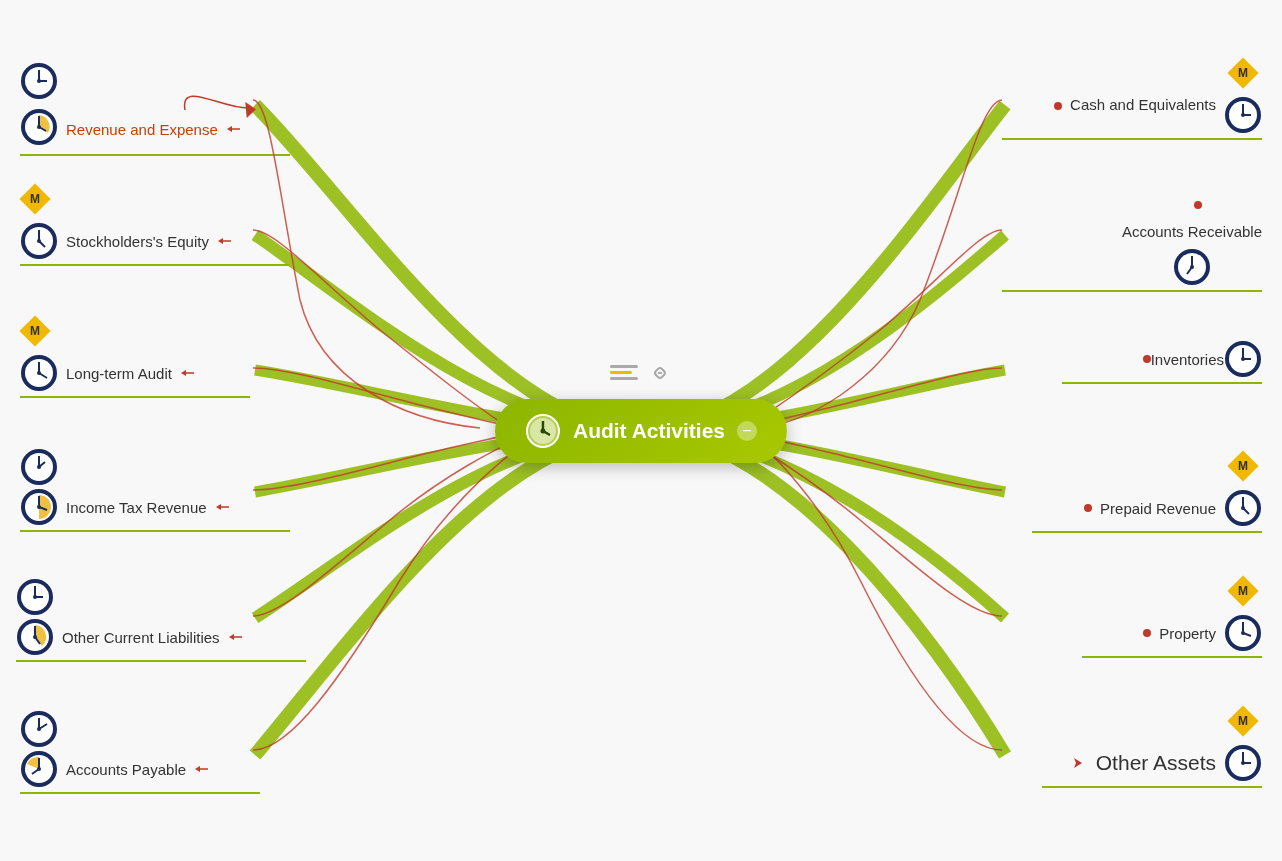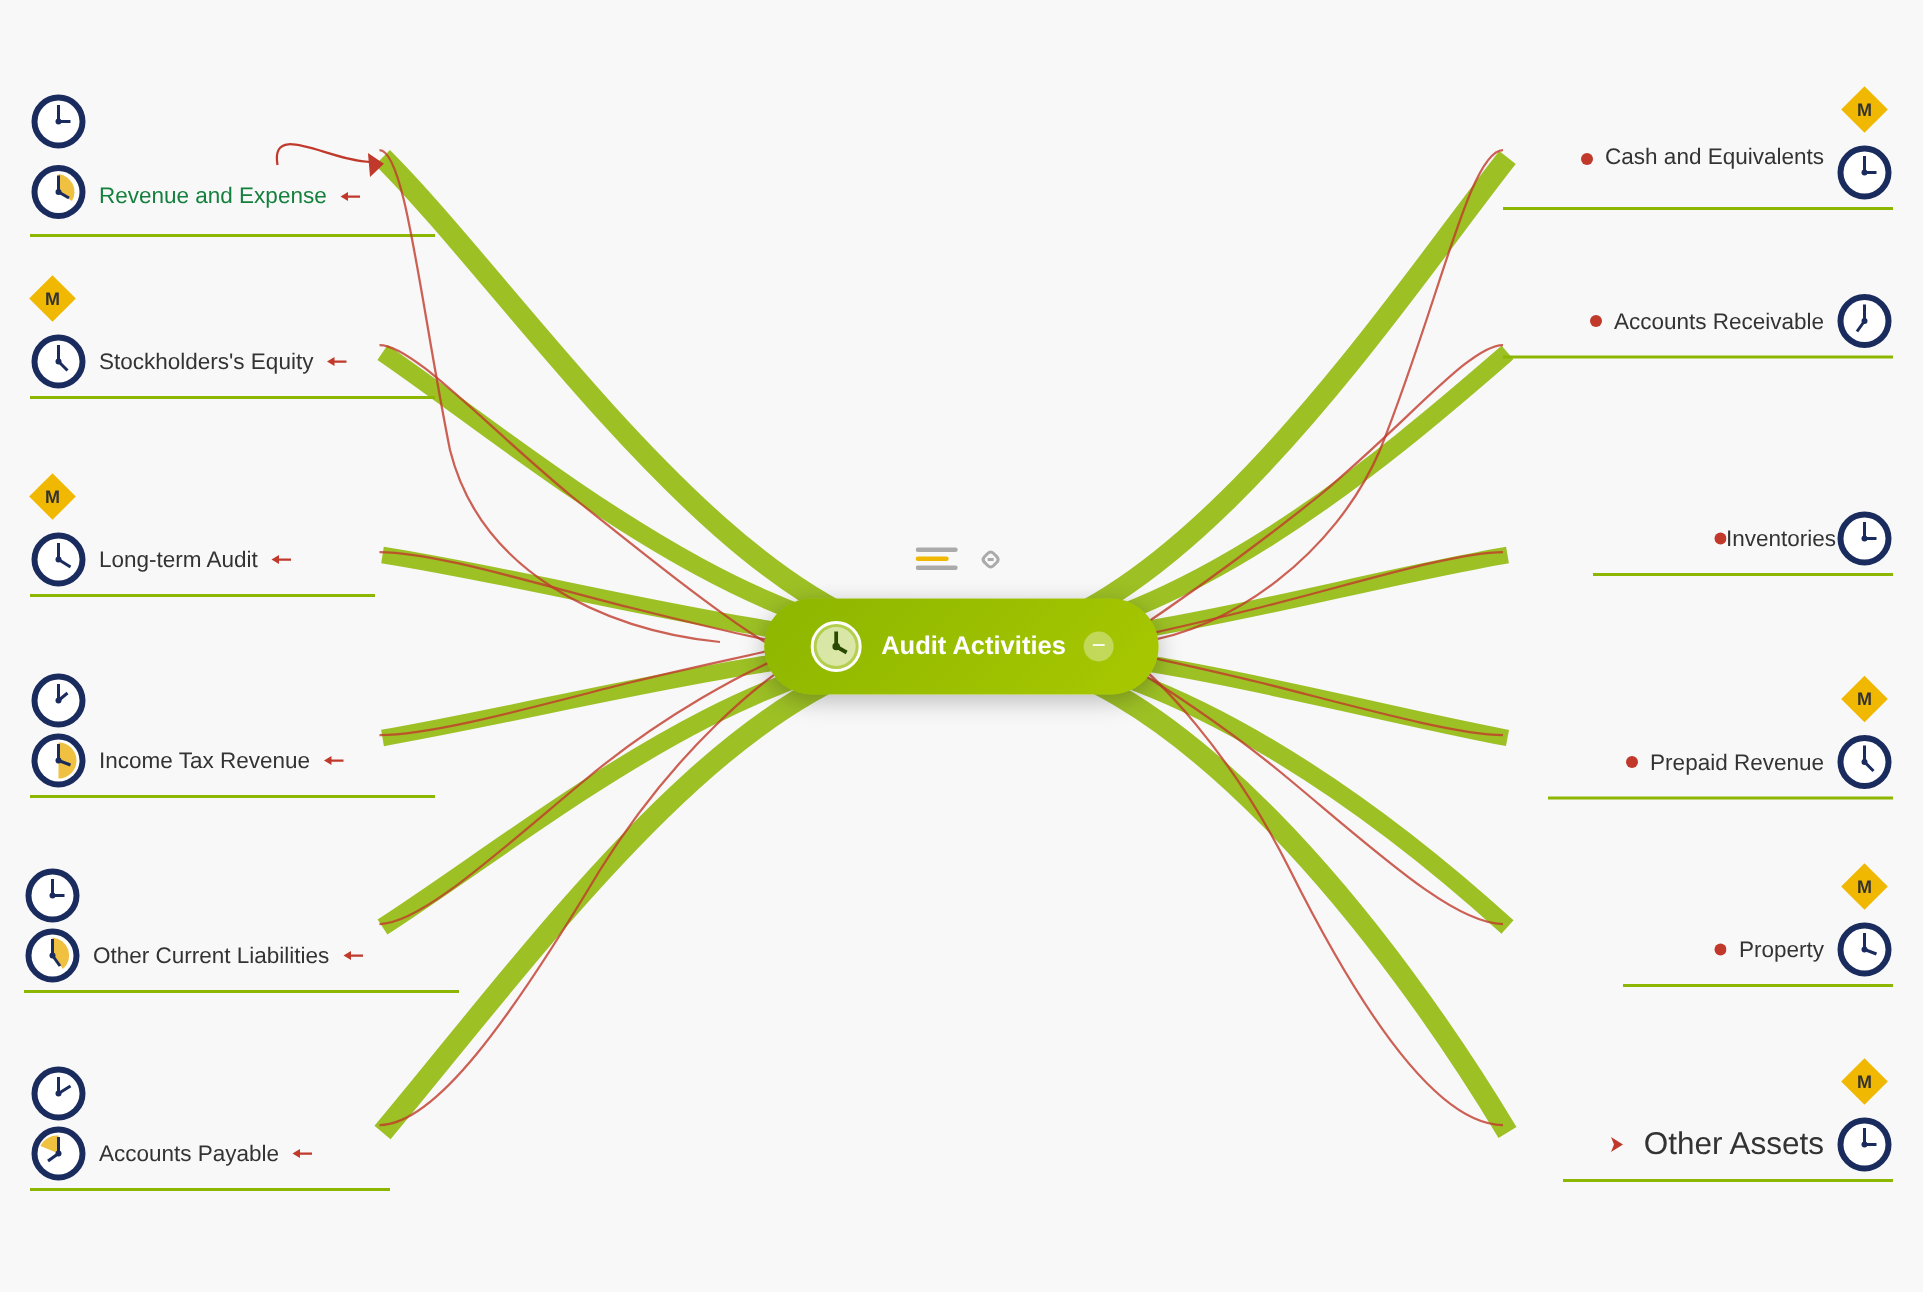--- a/index.html
+++ b/index.html
@@ -69,21 +69,21 @@
     <div style="position:relative;">
       <svg width="38" height="38" viewBox="0 0 38 38">
         <circle cx="19" cy="19" r="17" fill="#1a2b5e" stroke="#1a2b5e" stroke-width="2"></circle>
         <circle cx="19" cy="19" r="14" fill="white"></circle>
         <path d="M19,19 L19,7 A12,12 0 0,1 28,25 Z" fill="#f0c040"></path>
         <line x1="19" y1="8" x2="19" y2="19" stroke="#1a2b5e" stroke-width="2"></line>
         <line x1="19" y1="19" x2="26" y2="23" stroke="#1a2b5e" stroke-width="2"></line>
         <circle cx="19" cy="19" r="2" fill="#1a2b5e"></circle>
       </svg>
     </div>
-    <span style="font-size:15px;color:#15803d;white-space:nowrap;">Revenue and Expense</span>
+    <span style="font-size:15px;color:#c2410c;white-space:nowrap;">Revenue and Expense</span>
 
     <svg width="20" height="20" viewBox="0 0 20 20">
       <path d="M 14,10 L 4,10" fill="none" stroke="#c0392b" stroke-width="1.5"></path>
       <polygon points="6,7 1,10 6,13" fill="#c0392b"></polygon>
     </svg>
   </div>
   <div style="width:270px;height:2px;background:#8db600;margin-top:4px;"></div>
 </div>
 
 <div style="position:absolute;left:20px;top:188px;display:flex;flex-direction:column;align-items:flex-start;">
@@ -239,21 +239,21 @@
       <circle cx="19" cy="19" r="14" fill="white"></circle>
       <line x1="19" y1="8" x2="19" y2="19" stroke="#1a2b5e" stroke-width="2"></line>
       <line x1="19" y1="19" x2="27" y2="19" stroke="#1a2b5e" stroke-width="2"></line>
       <circle cx="19" cy="19" r="2" fill="#1a2b5e"></circle>
     </svg>
   </div>
   <div style="width:260px;height:2px;background:#8db600;margin-top:4px;align-self:flex-end;"></div>
 </div>
 
 <div style="position:absolute;right:20px;top:195px;display:flex;flex-direction:column;align-items:flex-end;">
-  <div style="display:flex;align-items:center;gap:8px;">
+  <div style="display:flex;align-items:center;gap:8px;flex-direction:column;">
     <svg width="20" height="20" viewBox="0 0 20 20">
       <circle cx="16" cy="10" r="4" fill="#c0392b"></circle>
     </svg>
     <span style="font-size:15px;color:#333;white-space:nowrap;">Accounts Receivable</span>
     <svg width="38" height="38" viewBox="0 0 38 38">
       <circle cx="19" cy="19" r="17" fill="#1a2b5e" stroke="#1a2b5e" stroke-width="2"></circle>
       <circle cx="19" cy="19" r="14" fill="white"></circle>
       <line x1="19" y1="8" x2="19" y2="19" stroke="#1a2b5e" stroke-width="2"></line>
       <line x1="19" y1="19" x2="14" y2="26" stroke="#1a2b5e" stroke-width="2"></line>
       <circle cx="19" cy="19" r="2" fill="#1a2b5e"></circle>
@@ -365,21 +365,21 @@
       <line x1="10" y1="10" x2="14" y2="10" stroke="#aaa" stroke-width="2"></line>
     </svg>
   </div>
   <svg width="36" height="36" viewBox="0 0 36 36">
     <circle cx="18" cy="18" r="16" fill="rgba(255,255,255,0.3)" stroke="white" stroke-width="2"></circle>
     <circle cx="18" cy="18" r="13" fill="rgba(255,255,255,0.5)"></circle>
     <line x1="18" y1="8" x2="18" y2="18" stroke="#2a4a00" stroke-width="2.5"></line>
     <line x1="18" y1="18" x2="25" y2="22" stroke="#2a4a00" stroke-width="2.5"></line>
     <circle cx="18" cy="18" r="2.5" fill="#2a4a00"></circle>
   </svg>
-  <span style="color:white;font-size:17px;font-weight:bold;">Audit Activities</span>
+  <span style="color:white;font-size:21px;font-weight:bold;">Audit Activities</span>
   <div style="width:20px;height:20px;background:rgba(255,255,255,0.35);border-radius:50%;display:flex;align-items:center;justify-content:center;cursor:pointer;">
     <span style="color:white;font-size:16px;line-height:1;">−</span>
   </div>
 </div>
 
 <svg style="position:absolute;top:0;left:0;width:1282px;height:861px;pointer-events:none;z-index:5;" xmlns="http://www.w3.org/2000/svg">
 
   <path d="M 253,100 C 270,100 280,200 300,300 C 320,380 400,420 480,428" fill="none" stroke="#c0392b" stroke-width="1.5" opacity="0.8"></path>
   <path d="M 253,230 C 275,230 320,280 380,330 C 430,370 480,410 510,428" fill="none" stroke="#c0392b" stroke-width="1.5" opacity="0.8"></path>
   <path d="M 253,368 C 290,368 360,390 420,405 C 460,415 500,425 520,428" fill="none" stroke="#c0392b" stroke-width="1.5" opacity="0.8"></path>

